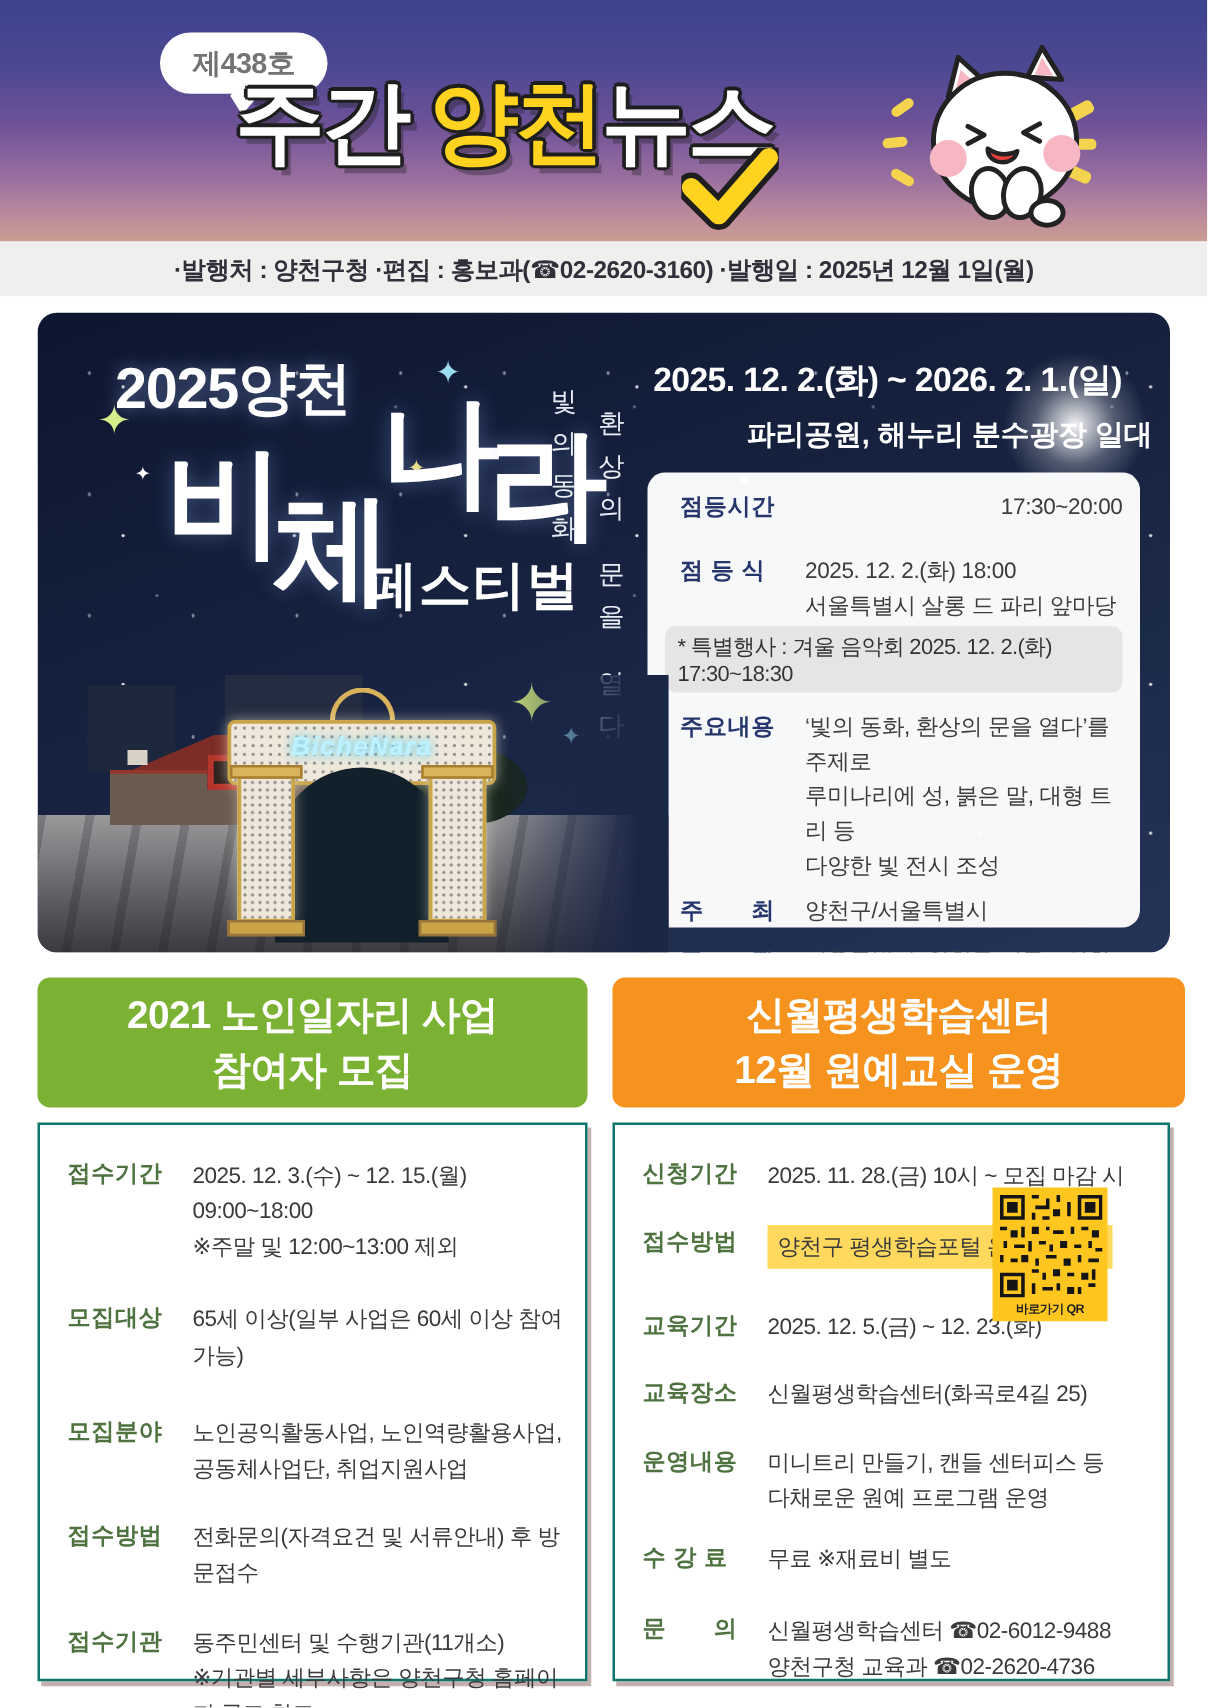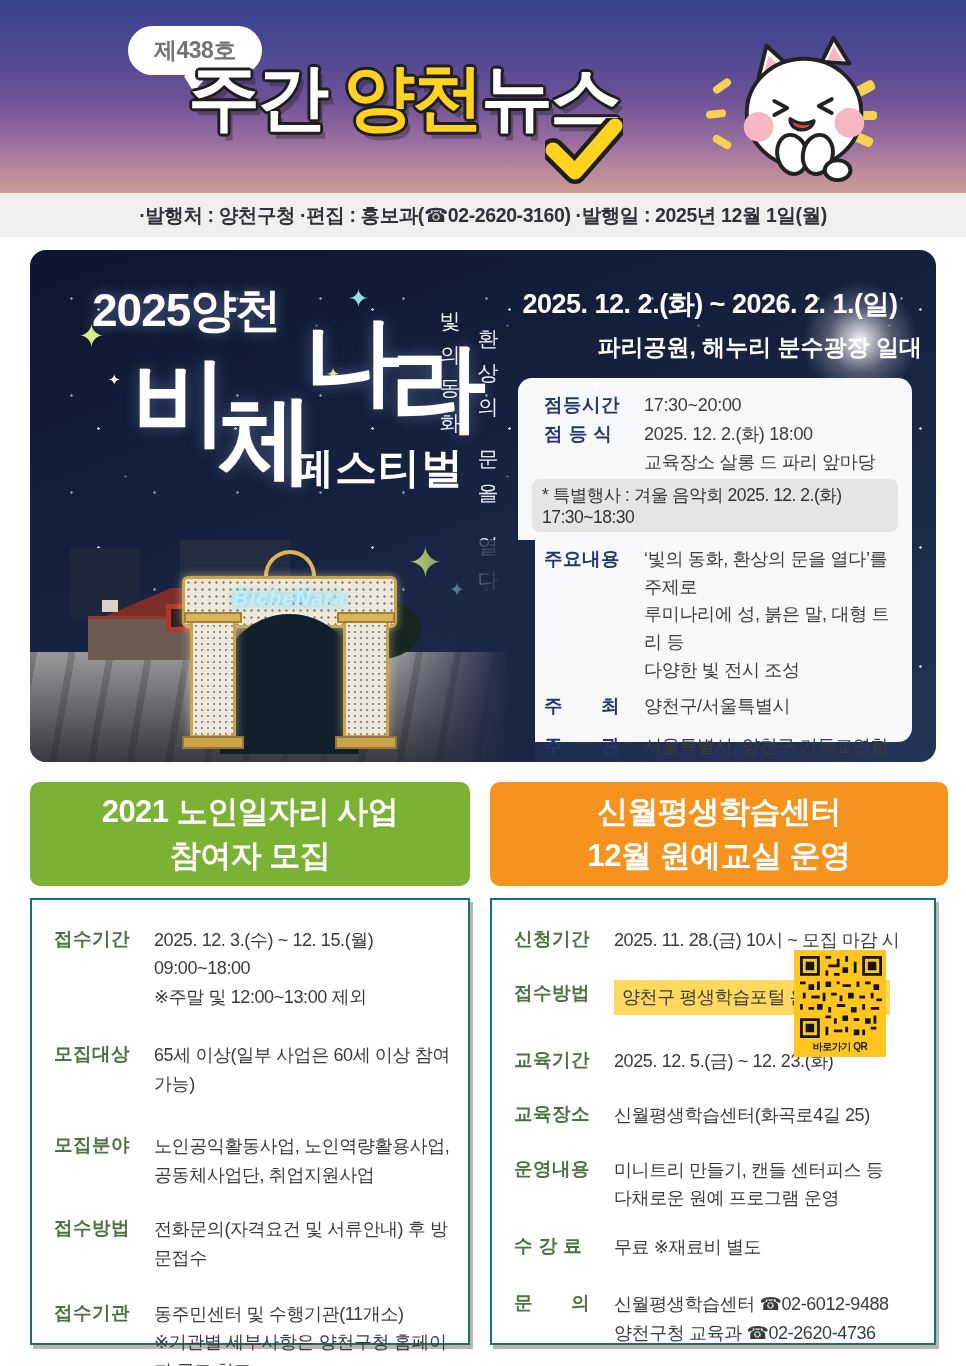--- a/index.html
+++ b/index.html
@@ -59,21 +59,21 @@
   .f-dates .d1 { font-size:27px; font-weight:800; letter-spacing:-0.5px; }
   .f-dates .d2 { font-size:23px; font-weight:700; margin-top:10px;text-align:right; }
 
   
   .panel { position:absolute; left:488px; top:128px; width:394px; height:364px; background:rgba(255,255,255,.97);
     border-radius:14px; padding:14px 14px 0 26px; }
   .prow { display:flex; gap:14px; }
   .plabel { color:#24366b; font-weight:800; font-size:18.5px; width:86px; flex-shrink:0; letter-spacing:.5px; }
   .pval { font-size:18px; color:#3c3c3c; line-height:1.55; letter-spacing:-0.3px; }
   .pval .line { display:block; }
-  .pr0 { margin-bottom:1px; } .pr1 { margin-bottom:2px; }
+  .pr0 { margin-bottom:23px;justify-content:space-between; } .pr1 { margin-bottom:2px; }
   .pill { background:#e5e5e5; border-radius:8px; padding:4px 10px; font-size:17.5px; color:#333333;
     display:inline-block; margin-left:-12px; margin-bottom:14px; letter-spacing:-0.5px; }
   .pr3 { margin-bottom:8px; } .pr4 { margin-bottom:12px; } .pr5 { margin-bottom:12px; }
 
   
   .photo { position:absolute; left:0; top:290px; width:505px; height:222px; overflow:hidden; }
   .ground { position:absolute; left:0; top:112px; width:100%; height:110px;
     background:linear-gradient(180deg,#9a999b 0%,#77767a 35%,#55545a 70%,#3a3a40 100%); }
   .ground::after { content:""; position:absolute; inset:0;
     background:repeating-linear-gradient(100deg, rgba(25,25,30,.35) 0 7px, transparent 7px 38px); opacity:.65; }
@@ -201,21 +201,21 @@
       <div class="prow pr0">
         <span class="plabel">점등시간</span>
         <span class="pval">
             <span class="line">17:30~20:00</span>
           </span>
       </div>
       <div class="prow pr1">
         <span class="plabel">점 등 식</span>
         <span class="pval">
           <span class="line">2025. 12. 2.(화) 18:00</span>
-          <span class="line">교육장소 살롱 드 파리 앞마당</span>
+          <span class="line">서울특별시 살롱 드 파리 앞마당</span>
         </span>
       </div>
       <div class="pill">* 특별행사 : 겨울 음악회 2025. 12. 2.(화) 17:30~18:30</div>
       <div class="prow pr3">
         <span class="plabel">주요내용</span>
         <span class="pval">
           <span class="line">‘빛의 동화, 환상의 문을 열다’를 주제로</span>
           <span class="line">루미나리에 성, 붉은 말, 대형 트리 등</span>
           <span class="line">다양한 빛 전시 조성</span>
         </span>

